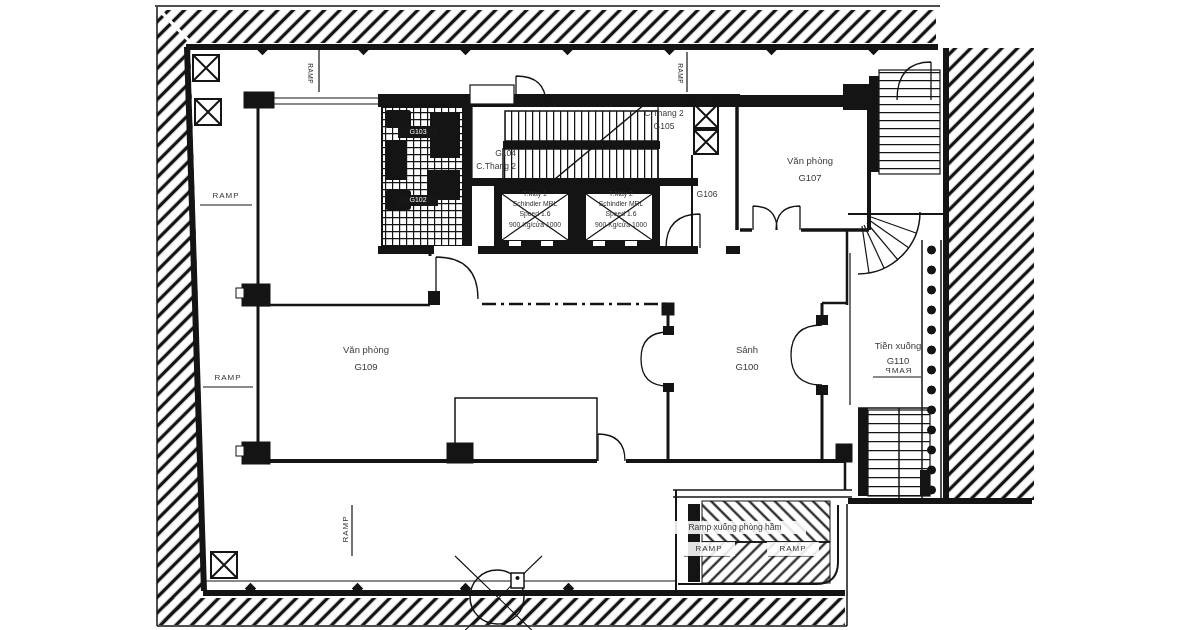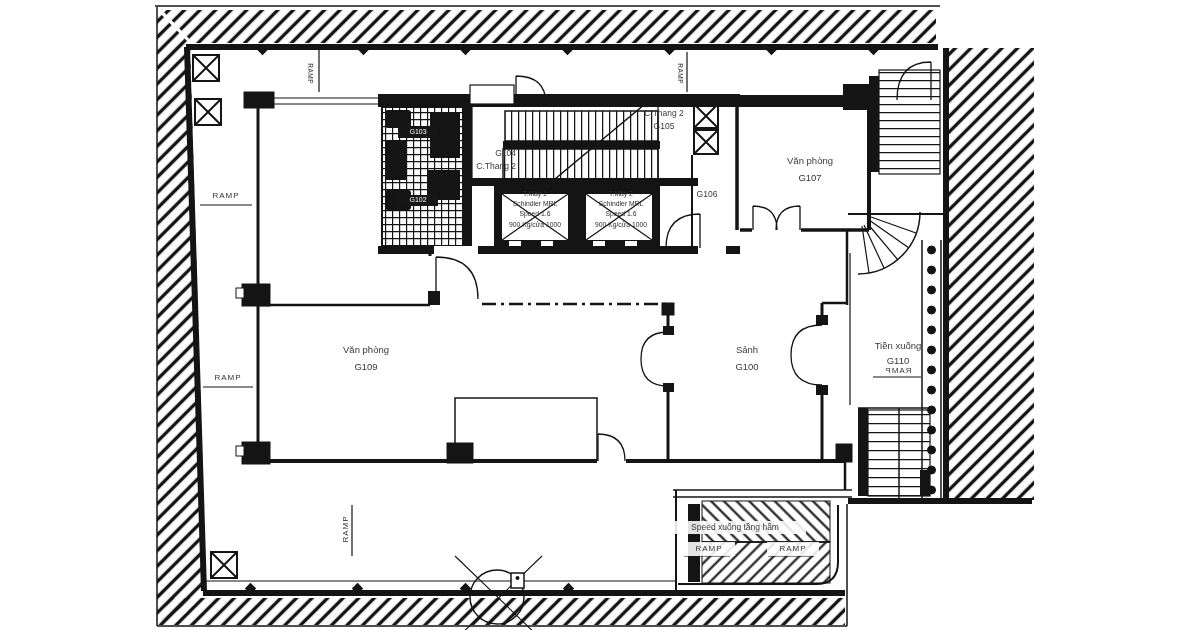--- a/index.html
+++ b/index.html
@@ -314,17 +314,17 @@
   <span>Speed 1.6</span>
       <span>900 Kg/cửa 1000</span>
 </div>
 
 <div class="lbl ramp" style="left:200px;top:189px;width:52px;">RAMP</div>
 <div class="lbl ramp" style="left:202px;top:371px;width:52px;">RAMP</div>
 <div class="lbl ramp rotL" style="left:320px;top:522px;width:52px;">RAMP</div>
 <div class="lbl tiny rotR" style="left:288px;top:68px;width:44px;">RAMP</div>
 <div class="lbl tiny rotR" style="left:658px;top:68px;width:44px;">RAMP</div>
 
-<div class="lbl sm onhatch" style="left:664px;top:521px;width:138px;">Speed xuống tầng hầm</div>
+<div class="lbl sm onhatch" style="left:664px;top:521px;width:138px;">Ramp xuống phòng hầm</div>
 <div class="lbl ramp onhatch" style="left:683px;top:542px;width:48px;">RAMP</div>
 <div class="lbl ramp onhatch" style="left:767px;top:542px;width:48px;">RAMP</div>
 
 </div>
 
 </body></html>

